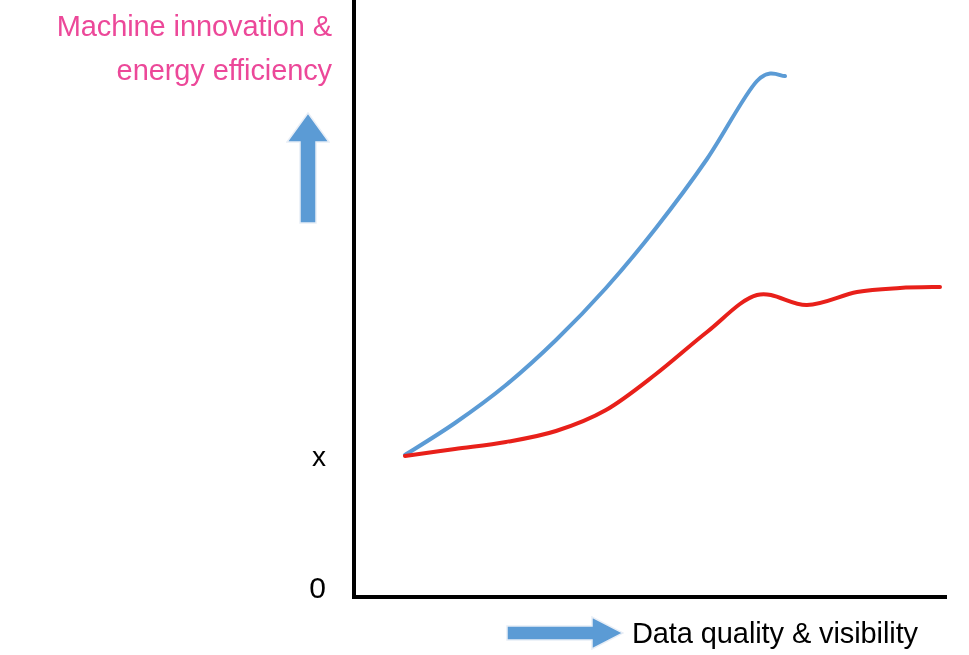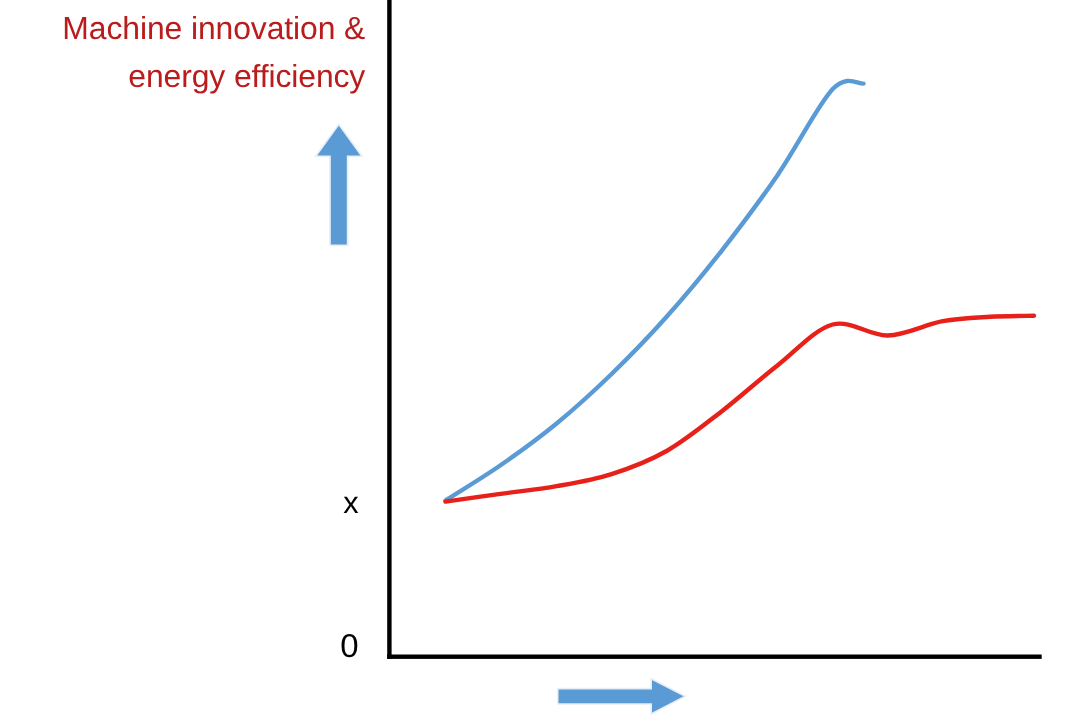--- a/index.html
+++ b/index.html
@@ -35,21 +35,21 @@
     height: 4px;
     background: #000000;
   }
   
   .y-title {
     position: absolute;
     left: 0px;
     top: 4px;
     width: 332px;
     text-align: right;
-    color: #b91c1c;
+    color: #ec4899;
     font-size: 29px;
     line-height: 44px;
     letter-spacing: -0.1px;
     white-space: pre-line;
   }
   
   .tick-x-label {
     position: absolute;
     left: 288px;
     top: 442px;
@@ -125,19 +125,20 @@
 
   <div class="tick-x-label">x</div>
   <div class="tick-zero-label">0</div>
 
   <div class="arrow-right">
     <svg width="118" height="34" viewBox="0 0 118 34" xmlns="http://www.w3.org/2000/svg">
       <polygon points="1,10 86,10 86,1 117,17 86,33 86,24 1,24" fill="#5B9BD5" stroke="#e8eef6" stroke-width="1.5"></polygon>
     </svg>
   </div>
 
+  <div class="x-title">Data quality &amp; visibility</div>
 
   <svg class="plot-svg" viewBox="0 0 969 655" xmlns="http://www.w3.org/2000/svg">
     <path id="series-blue" fill="none" stroke="#5B9BD5" stroke-width="4" stroke-linecap="round" stroke-linejoin="round" d="M 405 455 C 413.3333333333333 449.6666666666667, 438.1666666666667 434.6666666666667, 455 423 C 471.8333333333333 411.3333333333333, 489.1666666666667 398.8333333333333, 506 385 C 522.8333333333334 371.1666666666667, 539.3333333333334 356.1666666666667, 556 340 C 572.6666666666666 323.8333333333333, 589.3333333333334 306.6666666666667, 606 288 C 622.6666666666666 269.3333333333333, 639.1666666666666 249.5, 656 228 C 672.8333333333334 206.5, 690.1666666666666 183.5, 707 159 C 723.8333333333334 134.5, 744 94.83333333333333, 757 81 C 770 67.16666666666667, 780.3333333333334 76.83333333333333, 785 76"></path>
     <path id="series-red" fill="none" stroke="#E8201A" stroke-width="4" stroke-linecap="round" stroke-linejoin="round" d="M 405 456 C 413.3333333333333 454.8333333333333, 438.1666666666667 451.3333333333333, 455 449 C 471.8333333333333 446.6666666666667, 489.1666666666667 445, 506 442 C 522.8333333333334 439, 539.3333333333334 436.3333333333333, 556 431 C 572.6666666666666 425.6666666666667, 589.3333333333334 419.5, 606 410 C 622.6666666666666 400.5, 639.1666666666666 387, 656 374 C 672.8333333333334 361, 690.1666666666666 345.1666666666667, 707 332 C 723.8333333333334 318.8333333333333, 740.3333333333334 299.5, 757 295 C 773.6666666666666 290.5, 790.3333333333334 305.5, 807 305 C 823.6666666666666 304.5, 841.5 294.8333333333333, 857 292 C 872.5 289.1666666666667, 886.1666666666666 288.8333333333333, 900 288 C 913.8333333333334 287.1666666666667, 933.3333333333334 287.1666666666667, 940 287"></path>
   </svg>
 
 </div>
 
 </body></html>

